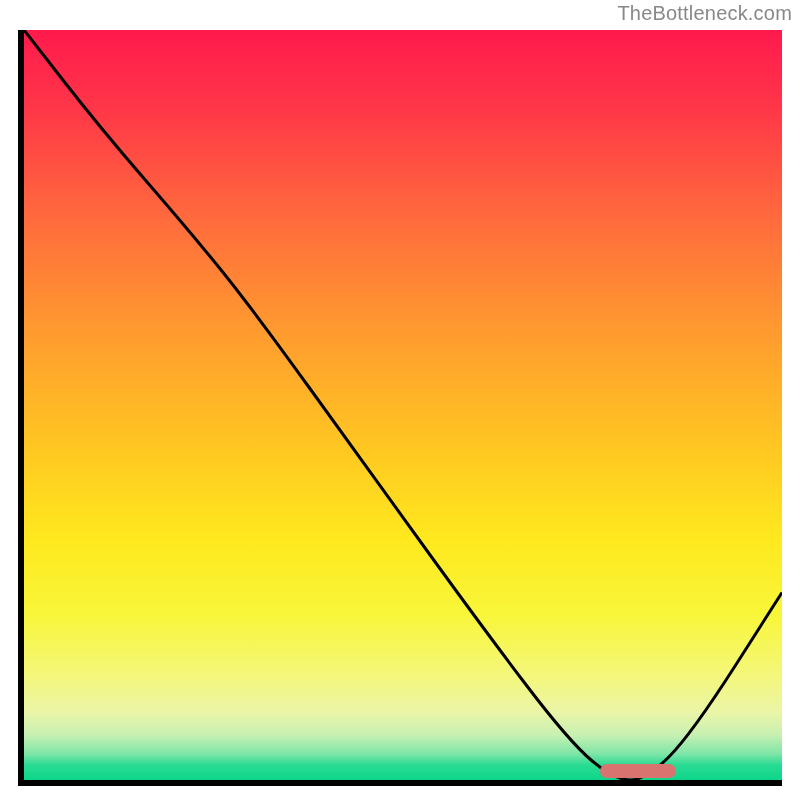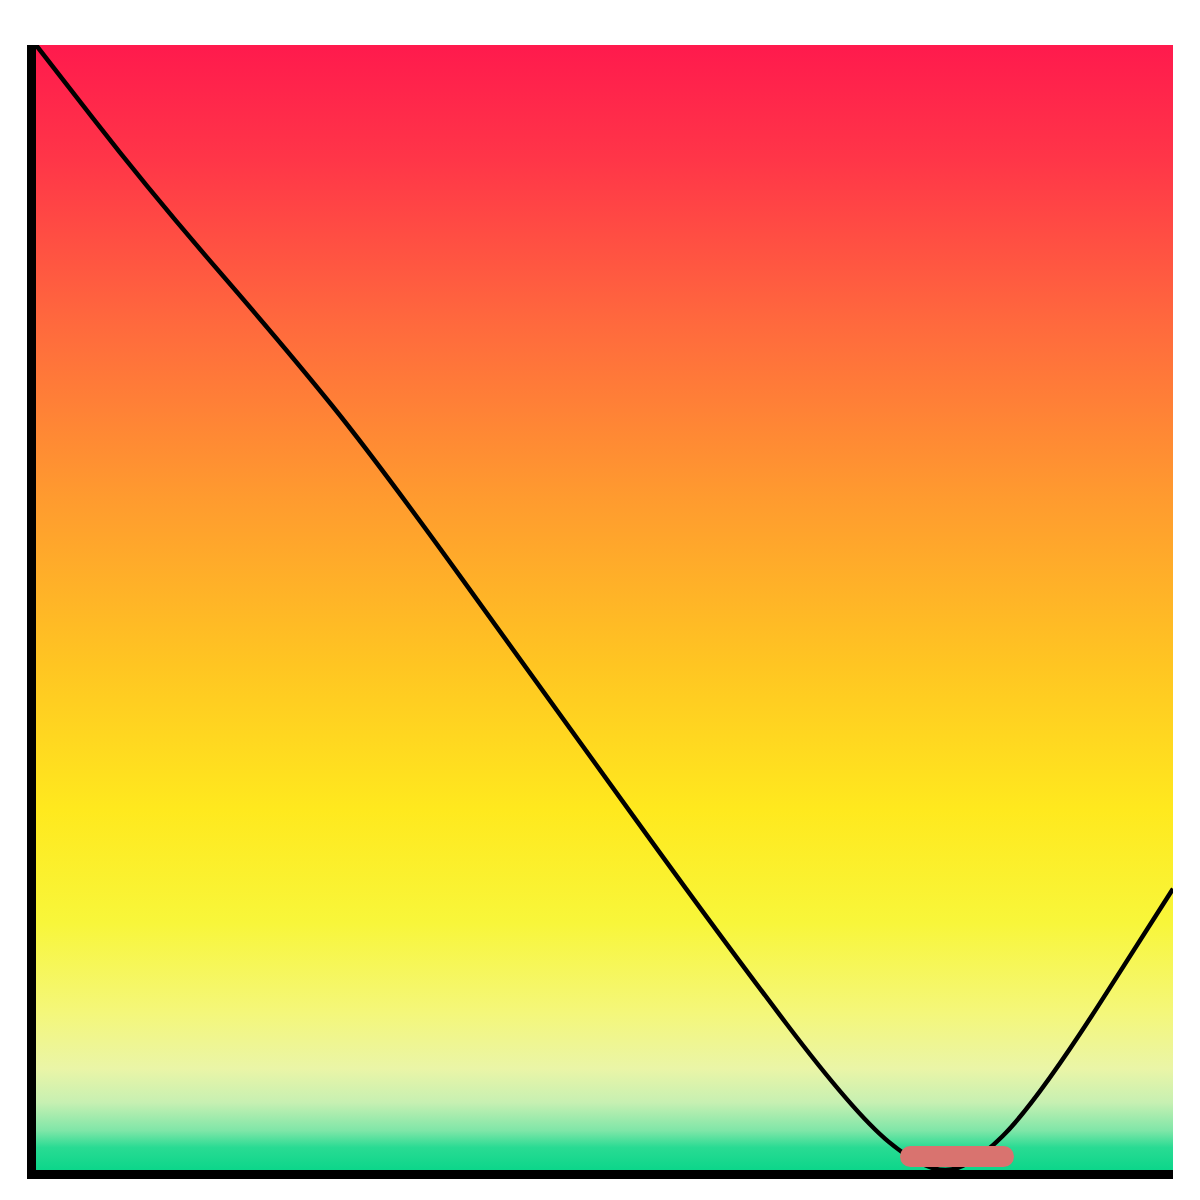--- a/index.html
+++ b/index.html
@@ -72,20 +72,21 @@
   .marker {
     position: absolute;
     height: 14px;
     border-radius: 8px;
     background: #d9736f;
   }
 </style>
 </head>
 <body>
 <div class="wrap">
+  <div class="attribution">TheBottleneck.com</div>
 
   <div class="plot-frame">
 
     <div class="plot-inner">
 
       <div class="gradient"></div>
 
       <svg class="curve" viewBox="0 0 758 750" preserveAspectRatio="none">
         <path id="curve-path" d="M 0,0 Q 0,0 37.9,48.75 Q 75.8,97.5 121.28,150 Q 166.76,202.5 197.07999999999998,240 Q 227.4,277.5 284.25,356.25 Q 341.1,435 397.95000000000005,513.75 Q 454.8,592.5 500.28,652.5 Q 545.76,712.5 568.5,731.25 Q 591.24,750 606.4,750 Q 621.56,750 644.3,727.5 Q 667.04,705 712.52,633.75 T 758,562.5" fill="none" stroke="#000" stroke-width="3"></path>
       </svg>

